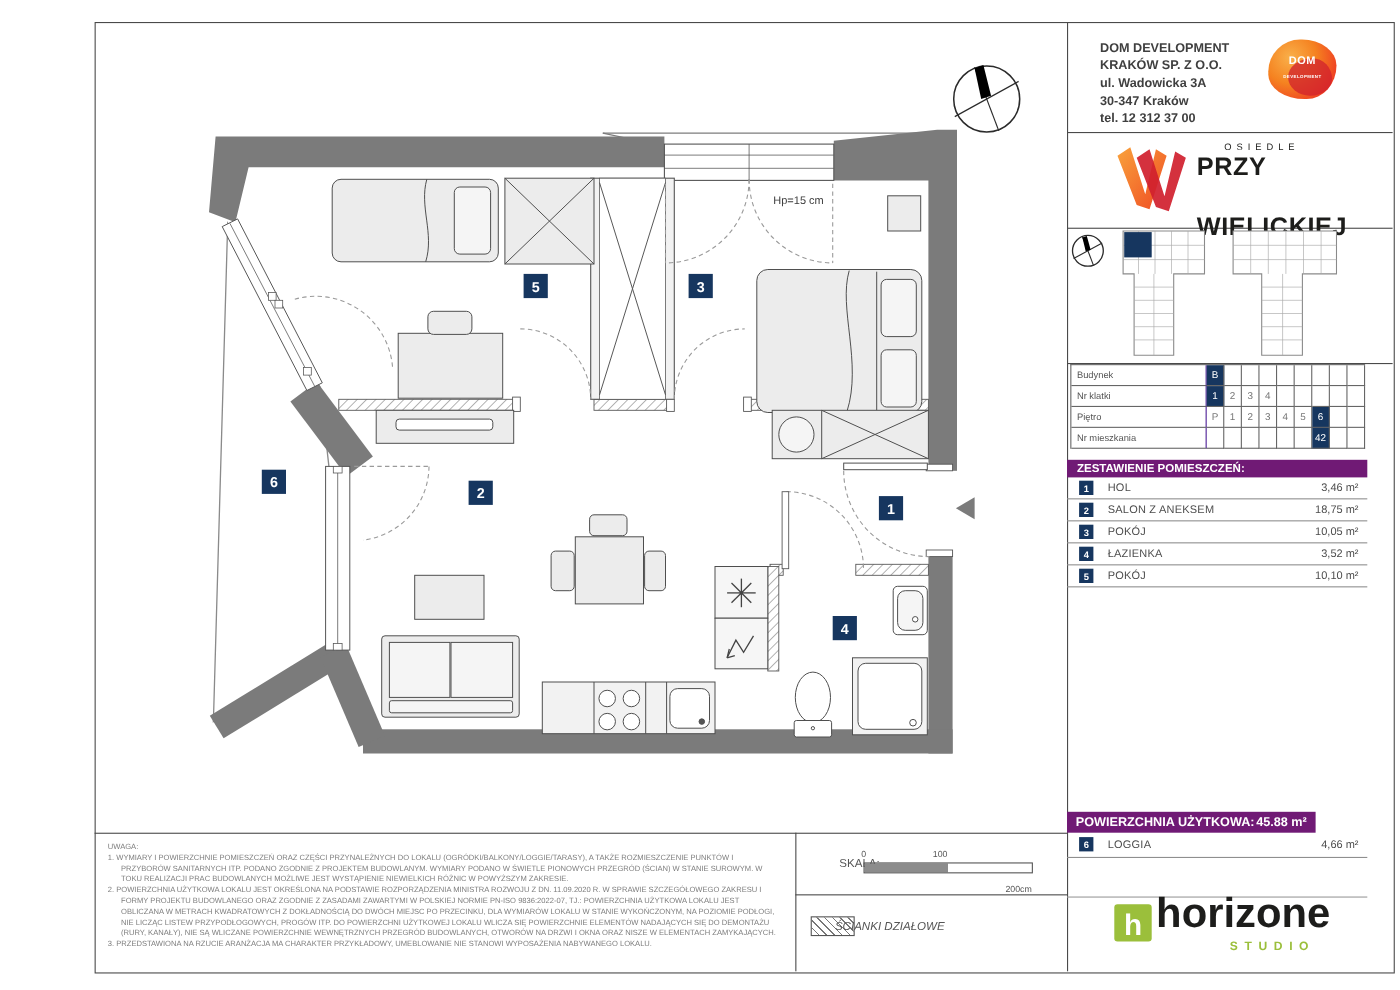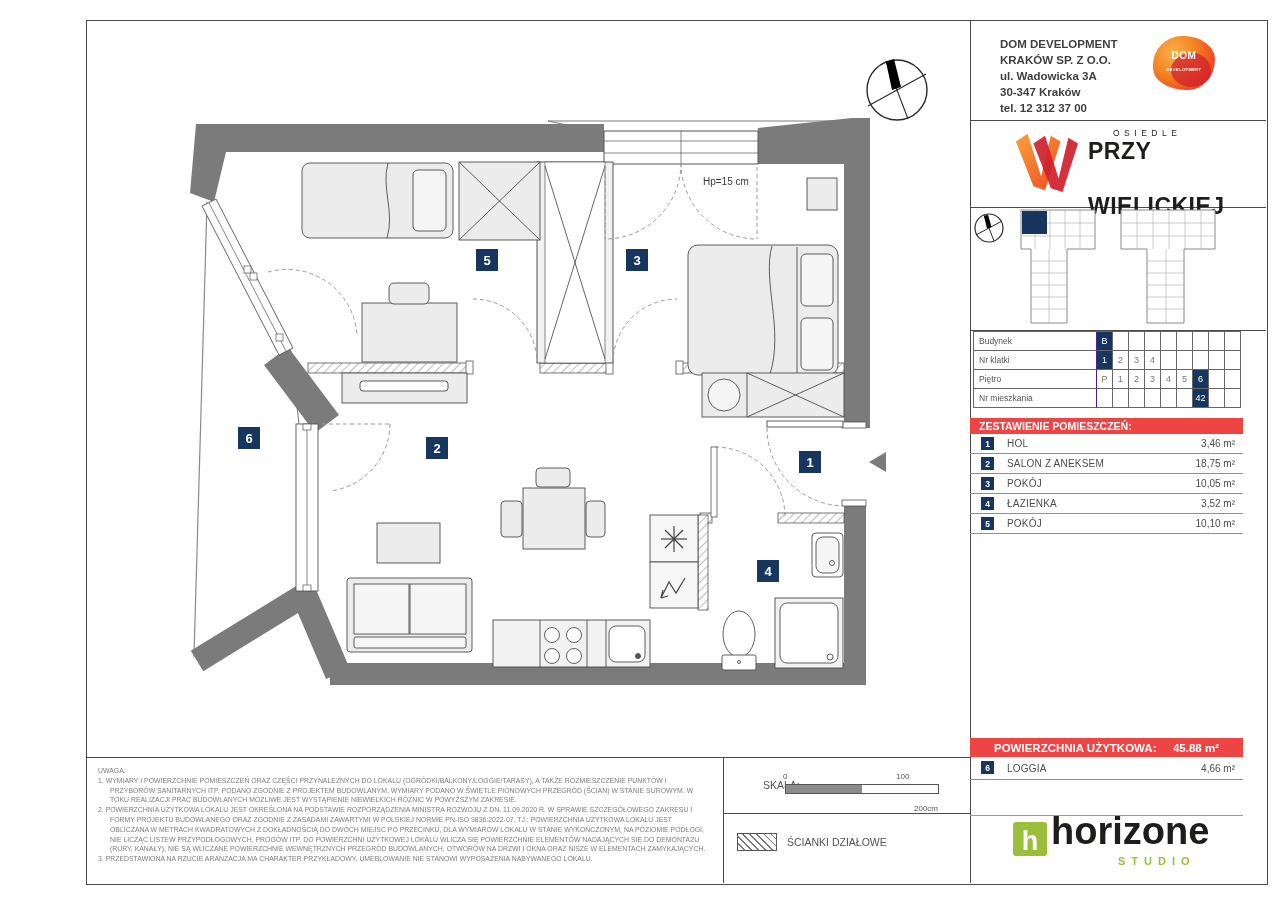--- a/index.html
+++ b/index.html
@@ -20,43 +20,43 @@
   .estate-l1{left:1088px;top:138px;font-size:23px;font-weight:bold;color:#1d1d1b;letter-spacing:.5px;}
   .estate-l2{left:1088px;top:161px;font-size:23px;font-weight:bold;color:#1d1d1b;letter-spacing:.5px;margin-top:32px;}
 
   
   #unit-grid{left:973px;top:331px;display:grid;grid-template-columns:123px repeat(9,16px);grid-auto-rows:19px;border-top:1px solid #666;border-left:1px solid #666;}
   .ug-label{border-right:1px solid #4c1d95;border-bottom:1px solid #666;font-size:8.5px;color:#555;display:flex;align-items:center;padding-left:5px;}
   .ug-cell{border-right:1px solid #666;border-bottom:1px solid #666;font-size:9px;color:#777;display:flex;align-items:center;justify-content:center;}
   .ug-cell.hl{background:#16365f;color:#fff;}
 
   
-  .navy-bar{background:#ef4444;color:#fff;font-weight:bold;display:flex;align-items:center;}
+  .navy-bar{background:#701a75;color:#fff;font-weight:bold;display:flex;align-items:center;}
   #rooms-header{left:970px;top:418px;width:273px;height:16px;font-size:10.5px;padding-left:9px;box-sizing:border-box;}
   #rooms-list{left:970px;top:434px;width:273px;}
   .room-row{position:relative;height:19px;border-bottom:1px solid #8f8f8f;display:flex;align-items:center;}
   .room-badge{position:absolute;left:11px;top:3px;width:13px;height:13px;background:#16365f;color:#fff;font-size:8.5px;font-weight:bold;display:flex;align-items:center;justify-content:center;}
   .room-name{position:absolute;left:37px;font-size:10px;color:#4c4c4c;letter-spacing:.2px;}
   .room-area{position:absolute;right:8px;font-size:10px;color:#4c4c4c;}
-  #summary-bar{left:970px;top:738px;width:273px;height:19px;font-size:11.5px;justify-content:space-between;padding:0 24px;box-sizing:border-box;}
+  #summary-bar{left:970px;top:738px;width:226px;height:19px;font-size:11.5px;justify-content:space-between;padding:0 8px;box-sizing:border-box;}
   #loggia-row{left:970px;top:757px;width:273px;}
 
   
   .hz-square{left:1013px;top:822px;width:34px;height:34px;background:#9bbf3b;border-radius:3px;color:#fff;font-weight:bold;font-size:27px;display:flex;align-items:flex-end;justify-content:center;line-height:30px;}
   .hz-name{left:1051px;top:810px;font-size:38px;font-weight:bold;color:#1d1d1b;letter-spacing:0px;}
   .hz-sub{left:1118px;top:855px;font-size:11px;color:#9bbf3b;letter-spacing:6px;font-weight:bold;}
 
   
   #notes{left:98px;top:766px;width:612px;font-size:6.9px;color:#7d7d7d;line-height:1.42;}
   #notes .note-item{padding-left:12px;text-indent:-12px;}
   .skala-label{left:763px;top:779px;font-size:10.5px;color:#555;}
   .scalebar{left:785px;top:784px;width:152px;height:8px;border:1px solid #555;background:linear-gradient(to right,#8c8c8c 0 50%,#fff 50% 100%);}
   .tick{font-size:8px;color:#555;top:772px;}
   .legend-swatch{left:737px;top:833px;width:38px;height:16px;border:1px solid #555;background:repeating-linear-gradient(45deg,#fff 0 4px,#777 4px 5px);}
-  .legend-label{left:787px;top:836px;font-size:10.5px;color:#555;}
+  .legend-label{left:759px;top:836px;font-size:10.5px;color:#555;font-style:italic;}
 </style>
 </head>
 <body>
 
 <div id="page">
 
   <div class="abs border-frame" style="left:86px;top:20px;width:1180px;height:863px;"></div>
   <div class="abs vline" style="left:970px;top:20px;height:863px;"></div>
   <div class="abs hline" style="left:86px;top:757px;width:884px;"></div>
   <div class="abs vline" style="left:723px;top:757px;height:126px;"></div>
@@ -424,19 +424,19 @@
 
     <div class="note-item">1. WYMIARY I POWIERZCHNIE POMIESZCZEŃ ORAZ CZĘŚCI PRZYNALEŻNYCH DO LOKALU (OGRÓDKI/BALKONY/LOGGIE/TARASY), A TAKŻE ROZMIESZCZENIE PUNKTÓW I PRZYBORÓW SANITARNYCH ITP. PODANO ZGODNIE Z PROJEKTEM BUDOWLANYM. WYMIARY PODANO W ŚWIETLE PIONOWYCH PRZEGRÓD (ŚCIAN) W STANIE SUROWYM. W TOKU REALIZACJI PRAC BUDOWLANYCH MOŻLIWE JEST WYSTĄPIENIE NIEWIELKICH RÓŻNIC W POWYŻSZYM ZAKRESIE.</div>
         <div class="note-item">2. POWIERZCHNIA UŻYTKOWA LOKALU JEST OKREŚLONA NA PODSTAWIE ROZPORZĄDZENIA MINISTRA ROZWOJU Z DN. 11.09.2020 R. W SPRAWIE SZCZEGÓŁOWEGO ZAKRESU I FORMY PROJEKTU BUDOWLANEGO ORAZ ZGODNIE Z ZASADAMI ZAWARTYMI W POLSKIEJ NORMIE PN-ISO 9836:2022-07, TJ.: POWIERZCHNIA UŻYTKOWA LOKALU JEST OBLICZANA W METRACH KWADRATOWYCH Z DOKŁADNOŚCIĄ DO DWÓCH MIEJSC PO PRZECINKU, DLA WYMIARÓW LOKALU W STANIE WYKOŃCZONYM, NA POZIOMIE PODŁOGI, NIE LICZĄC LISTEW PRZYPODŁOGOWYCH, PROGÓW ITP. DO POWIERZCHNI UŻYTKOWEJ LOKALU WLICZA SIĘ POWIERZCHNIE ELEMENTÓW NADAJĄCYCH SIĘ DO DEMONTAŻU (RURY, KANAŁY), NIE SĄ WLICZANE POWIERZCHNIE WEWNĘTRZNYCH PRZEGRÓD BUDOWLANYCH, OTWORÓW NA DRZWI I OKNA ORAZ NISZE W ELEMENTACH ZAMYKAJĄCYCH.</div>
         <div class="note-item">3. PRZEDSTAWIONA NA RZUCIE ARANŻACJA MA CHARAKTER PRZYKŁADOWY, UMEBLOWANIE NIE STANOWI WYPOSAŻENIA NABYWANEGO LOKALU.</div>
       </div>
   </div>
 
   <div class="abs skala-label">SKALA:</div>
   <div class="abs scalebar"></div>
   <div class="abs tick" style="left:783px;">0</div>
-  <div class="abs tick" style="left:896px;text-align:right;">100</div>
+  <div class="abs tick" style="left:848px;text-align:right;">100</div>
   <div class="abs tick" style="left:914px;margin-top:32px;">200cm</div>
 
   <div class="abs legend-swatch"></div>
   <div class="abs legend-label">ŚCIANKI DZIAŁOWE</div>
 
 </div>
 
 </body></html>

